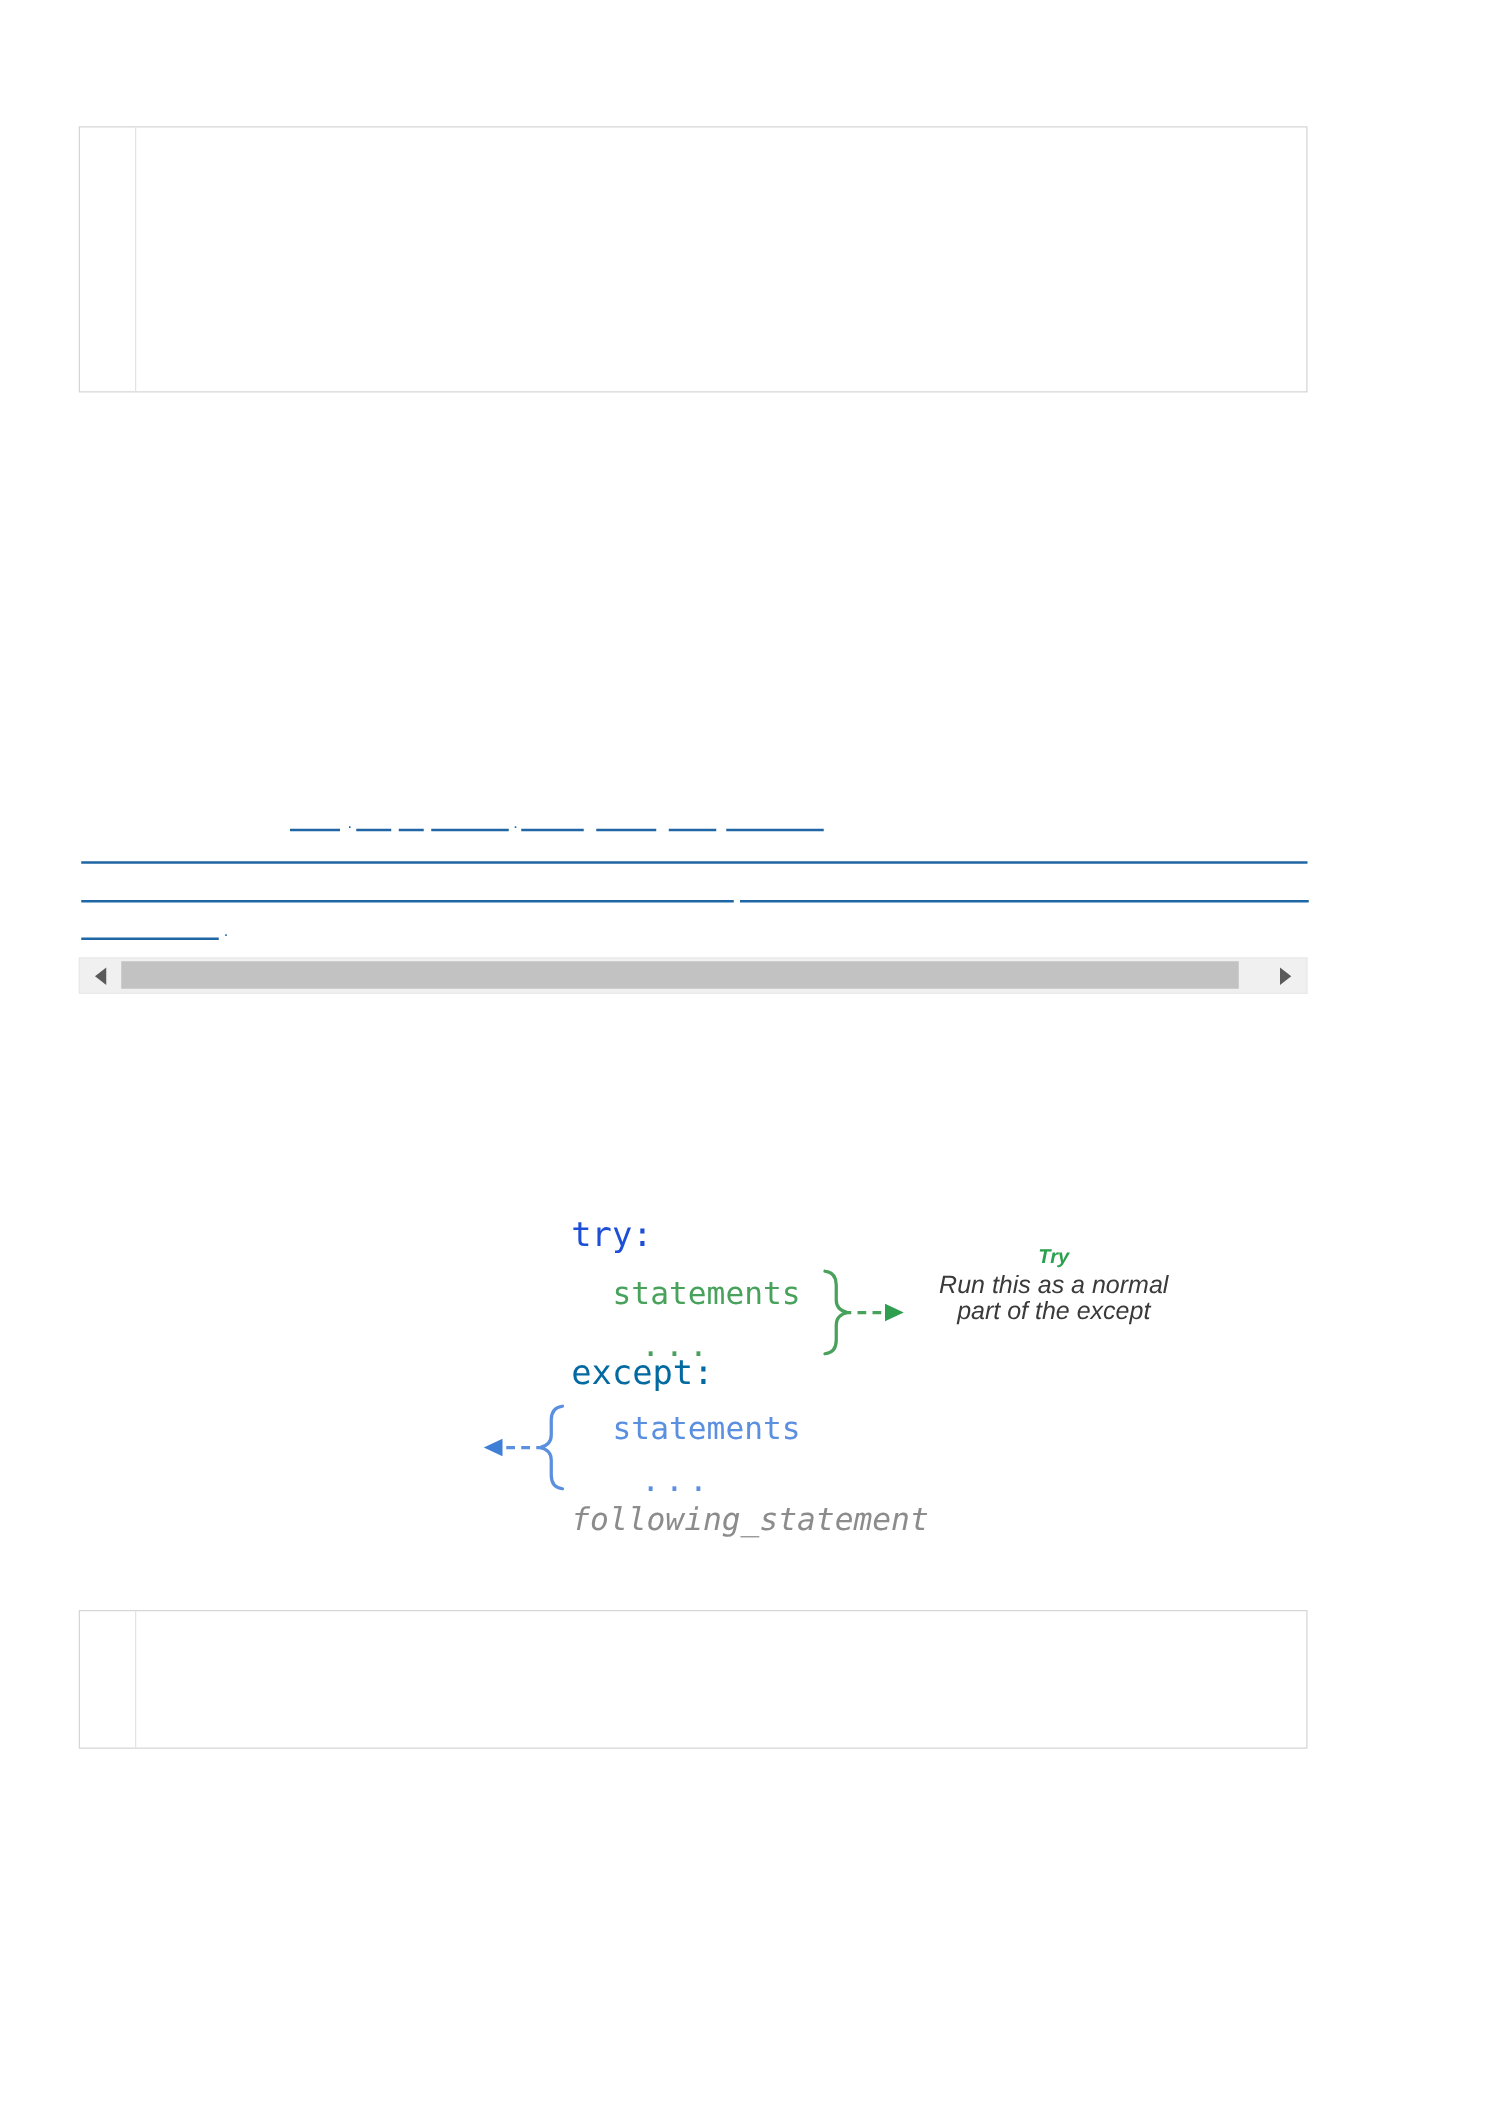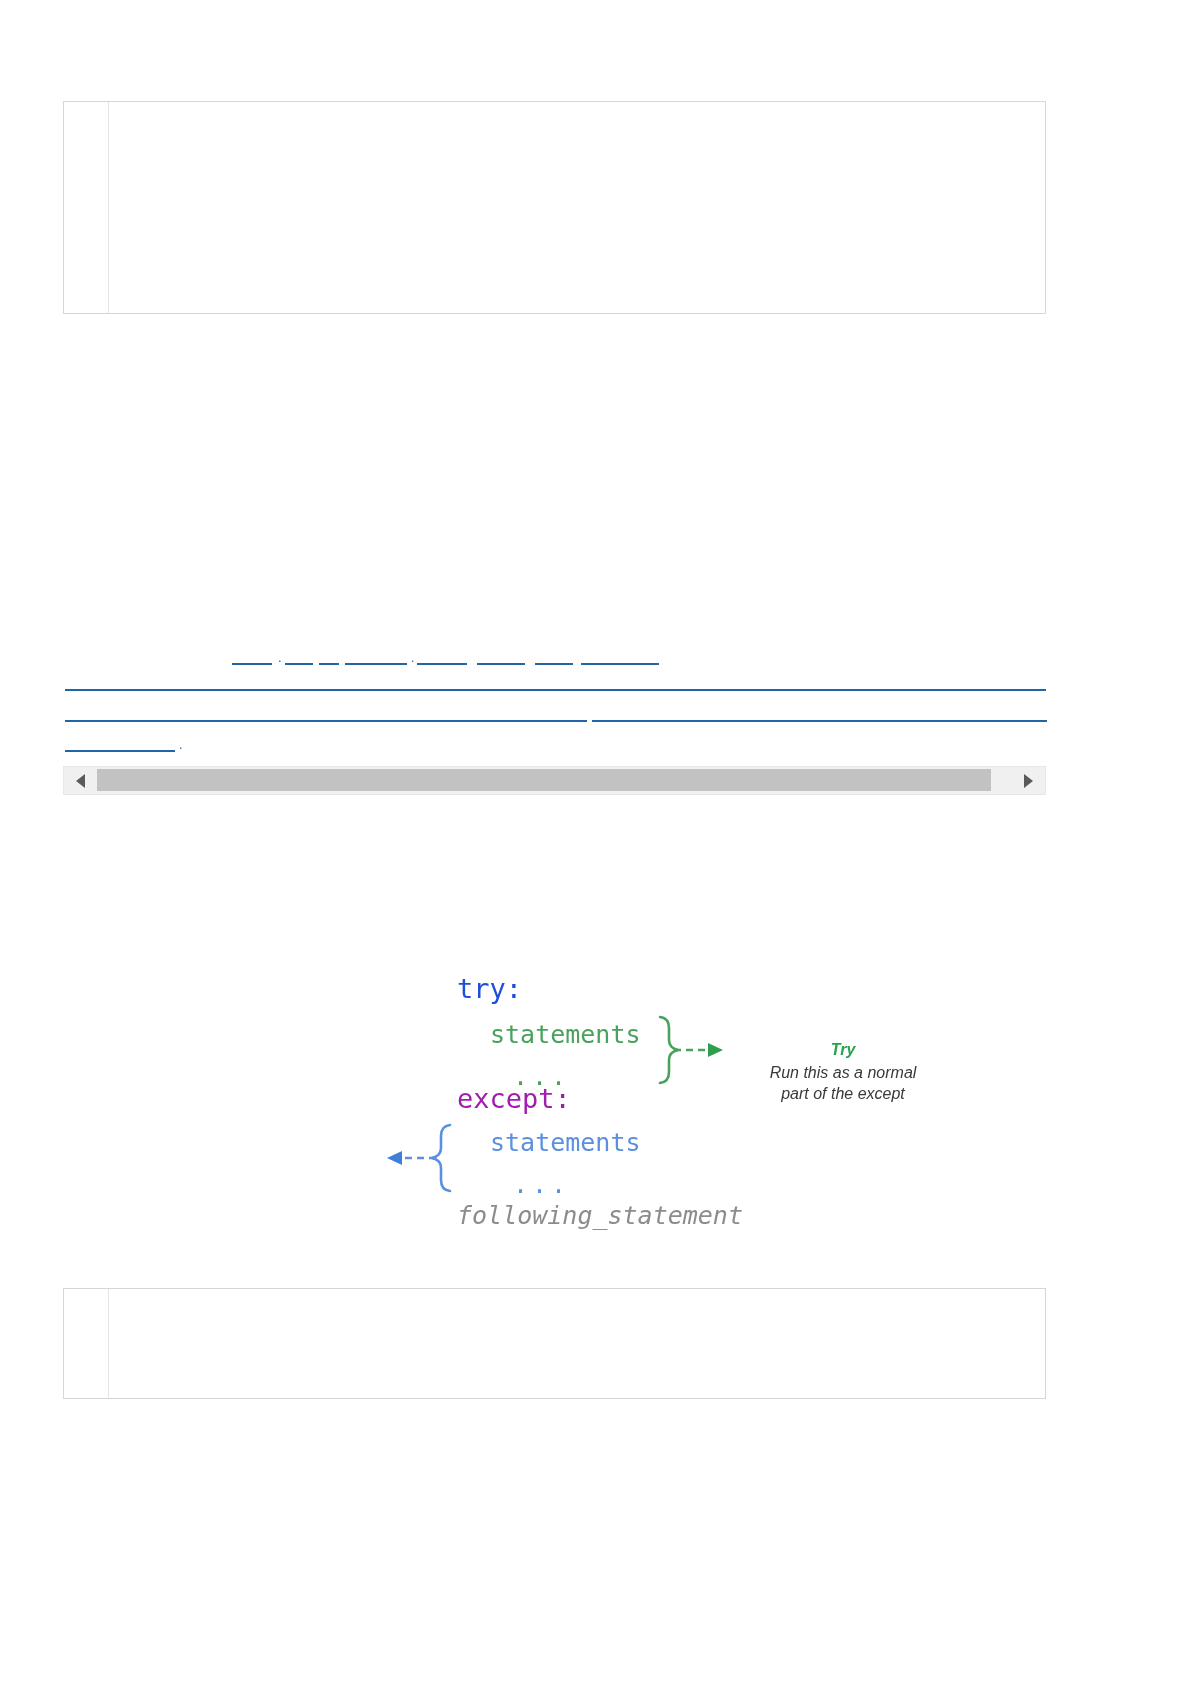--- a/index.html
+++ b/index.html
@@ -101,41 +101,41 @@
     width:820px;height:290px;
   }
   .d-code{
     position:absolute;
     font-family:"DejaVu Sans Mono", monospace;
     white-space:pre;
   }
   .d-try{ left:307px; top:18px; font-size:27px; color:#1d4ed8; }
   .d-tstmt{ left:340px; top:65px; font-size:25px; color:#49a25c; }
   .d-tdots{ left:363px; top:107px; font-size:25px; color:#49a25c; letter-spacing:4px;}
-  .d-except{ left:307px; top:128px; font-size:27px; color:#a21caf; }
+  .d-except{ left:307px; top:128px; font-size:27px; color:#0369a1; }
   .d-estmt{ left:340px; top:173px; font-size:25px; color:#5b8fe0; }
   .d-edots{ left:363px; top:215px; font-size:25px; color:#5b8fe0; letter-spacing:4px;}
   .d-follow{ left:307px; top:246px; font-size:25px; color:#8c8c8c; font-style:italic;}
 
   .ann{
     position:absolute;
     font-family:"Liberation Sans", sans-serif;
     font-style:italic;
     text-align:center;
     line-height:21px;
   }
   .ann-title{
     font-weight:bold;
     font-size:16px;
     font-style:italic;
     margin-bottom:2px;
   }
-  .ann-body{ font-size:16px; color:#3a3a3a; font-style:italic;}
+  .ann-body{ font-size:20px; color:#3a3a3a; font-style:italic;}
   #ann-try{ left:578px; top:40px; width:230px; }
-  #ann-try .ann-title{ color:#2aa14e;margin-top:44px; }
+  #ann-try .ann-title{ color:#2aa14e; }
   #ann-except{ left:35px; top:148px; width:230px; }
   #ann-except .ann-title{ color:#2e7fe0; }
 
   svg.overlay{position:absolute;left:0;top:0;width:820px;height:290px;overflow:visible;}
 </style>
 </head>
 <body>
 
 <div class="code-cell" id="cell-top">
   <div class="cell-gutter"></div>

